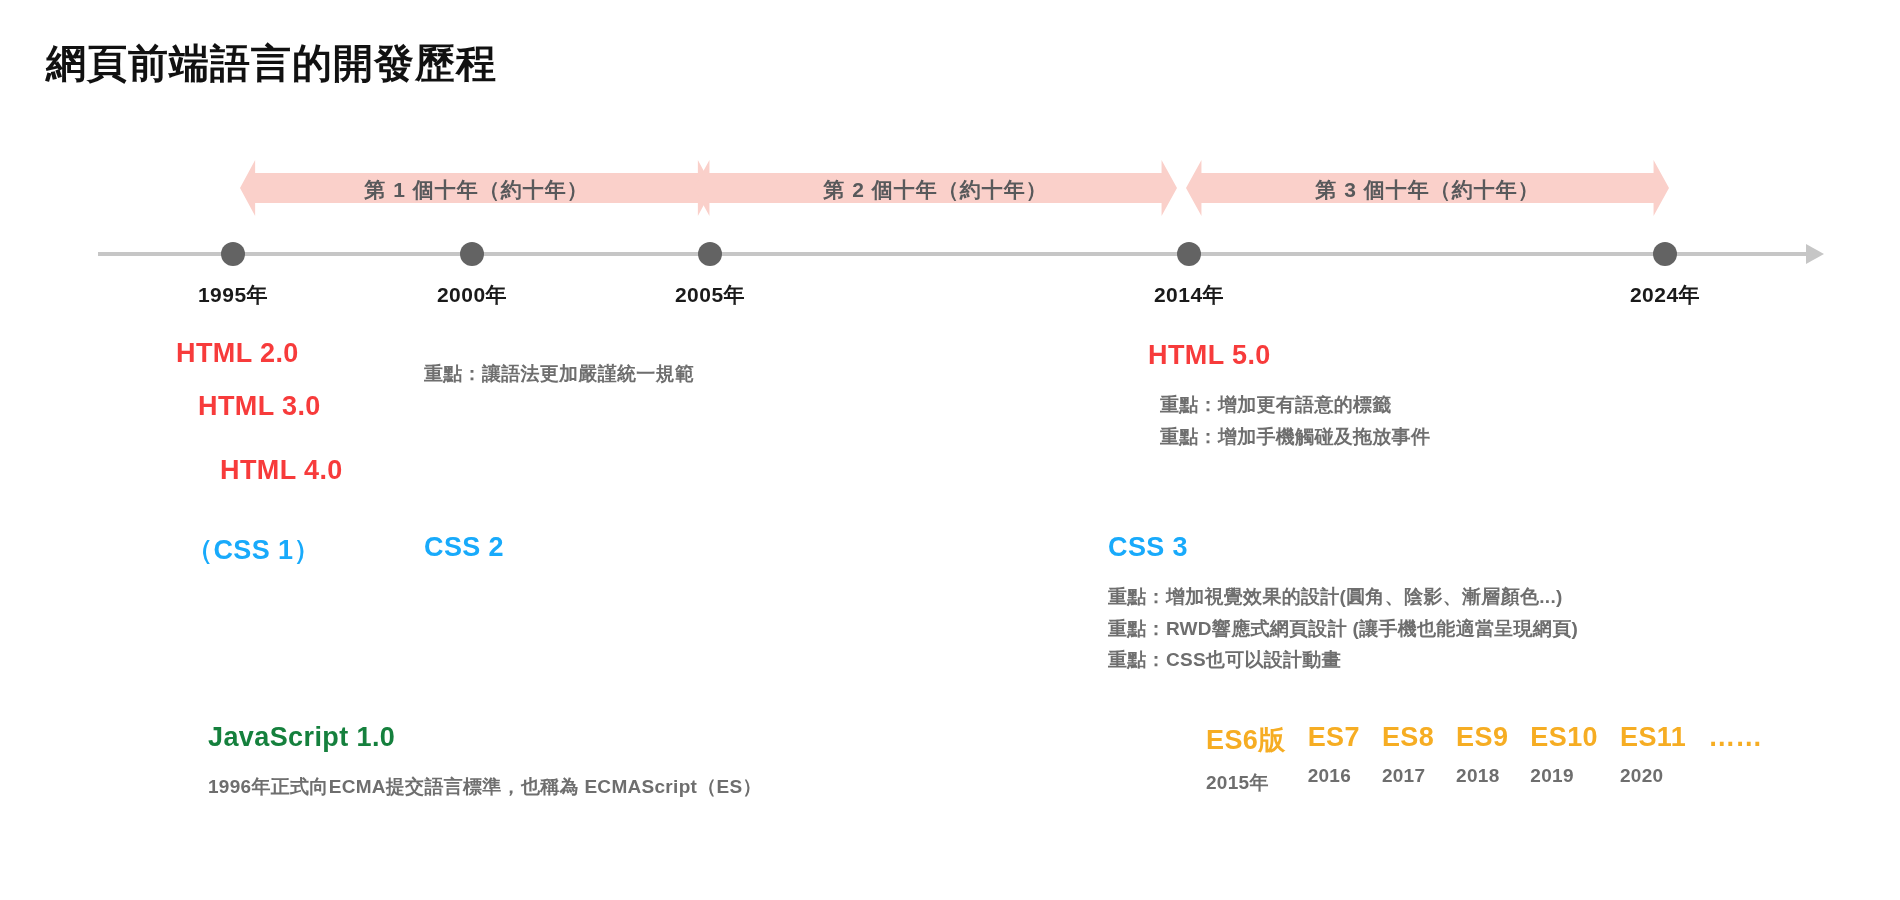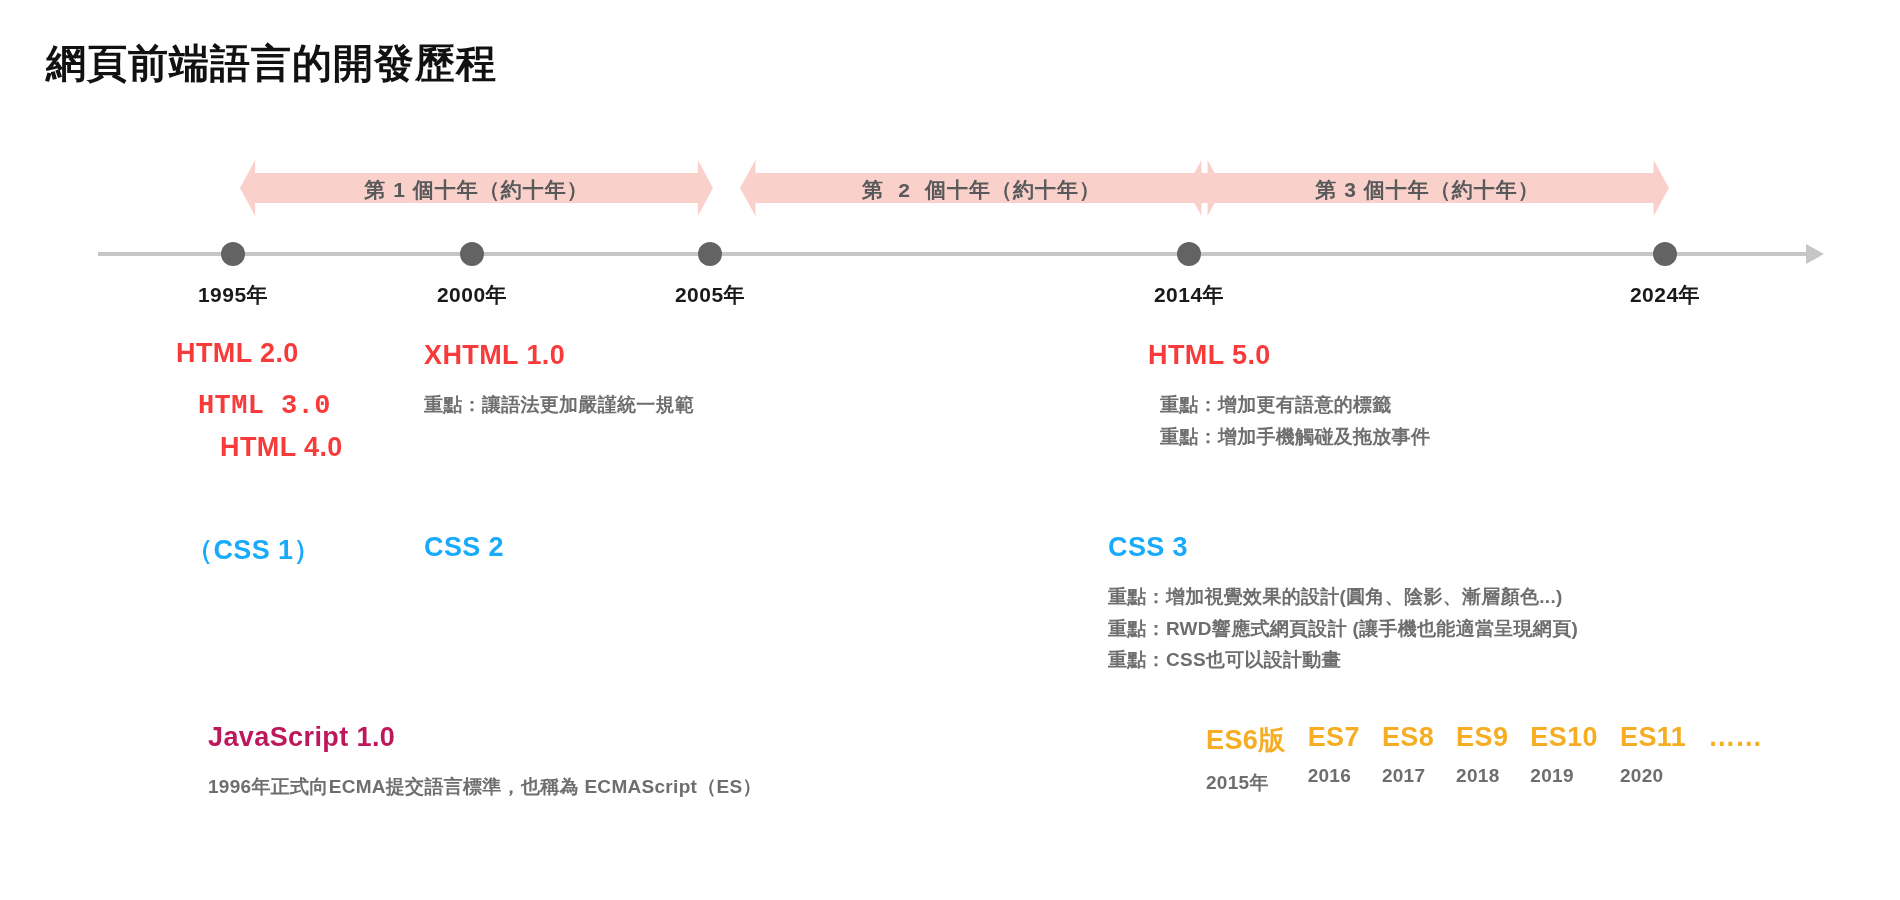--- a/index.html
+++ b/index.html
@@ -136,21 +136,21 @@
   .tech-note {
     font-size: 19px;
     font-weight: bold;
     color: #6e6e6e;
     white-space: nowrap;
     line-height: 1.66;
     letter-spacing: 0.3px;
   }
   .heading-html { color: #f73b3b; }
   .heading-css  { color: #18aafb; }
-  .heading-js   { color: #be185d; }
+  .heading-js   { color: #15803d; }
 
   .stair-line {
     font-size: 27px;
     font-weight: bold;
     color: #f73b3b;
     white-space: nowrap;
     letter-spacing: 0.4px;
     line-height: 1.0;
   }
 
@@ -191,21 +191,21 @@
 
 <div id="header-block">
   <div id="page-title">網頁前端語言的開發歷程</div>
 </div>
 
 <div id="decade-band">
   <div class="decade-arrow" style="left:240px; width:473px;">
     <div class="arrow-shape"></div>
     <div class="decade-label">第 1 個十年（約十年）</div>
   </div>
-  <div class="decade-arrow" style="left:740px; width:483px;font-family:Liberation Mono, monospace;">
+  <div class="decade-arrow" style="left:694px; width:483px;">
     <div class="arrow-shape"></div>
     <div class="decade-label">第 2 個十年（約十年）</div>
   </div>
   <div class="decade-arrow" style="left:1186px; width:483px;">
     <div class="arrow-shape"></div>
     <div class="decade-label">第 3 個十年（約十年）</div>
   </div>
 </div>
 
 <div id="timeline-axis"></div>
@@ -218,26 +218,25 @@
 <div class="axis-dot" style="left:1665px;"></div>
 
 <div class="axis-year" style="left:233px;">1995年</div>
 <div class="axis-year" style="left:472px;">2000年</div>
 <div class="axis-year" style="left:710px;">2005年</div>
 <div class="axis-year" style="left:1189px;">2014年</div>
 <div class="axis-year" style="left:1665px;">2024年</div>
 
 <div class="tech-block" style="left:176px; top:340px;">
   <div class="stair-line" style="margin-left:0px; margin-bottom:26px;">HTML 2.0</div>
-  <div class="stair-line" style="margin-left:22px; margin-bottom:14px;font-family:Liberation Mono, monospace;">HTML 3.0</div>
+  <div class="stair-line" style="margin-left:22px; margin-bottom:37px;">HTML 3.0</div>
   <div class="stair-line" style="margin-left:44px;">HTML 4.0</div>
 </div>
 
 <div class="tech-block" style="left:424px; top:340px;">
-  <div class="tech-heading heading-html">XHTML 1.0</div>
   <div class="tech-note" style="margin-top:18px;">重點：讓語法更加嚴謹統一規範</div>
 </div>
 
 <div class="tech-block" style="left:1148px; top:340px;">
   <div class="tech-heading heading-html">HTML 5.0</div>
   <div style="margin-top:18px; margin-left:12px;">
     <div class="tech-note">重點：增加更有語意的標籤</div>
     <div class="tech-note">重點：增加手機觸碰及拖放事件</div>
   </div>
 </div>

